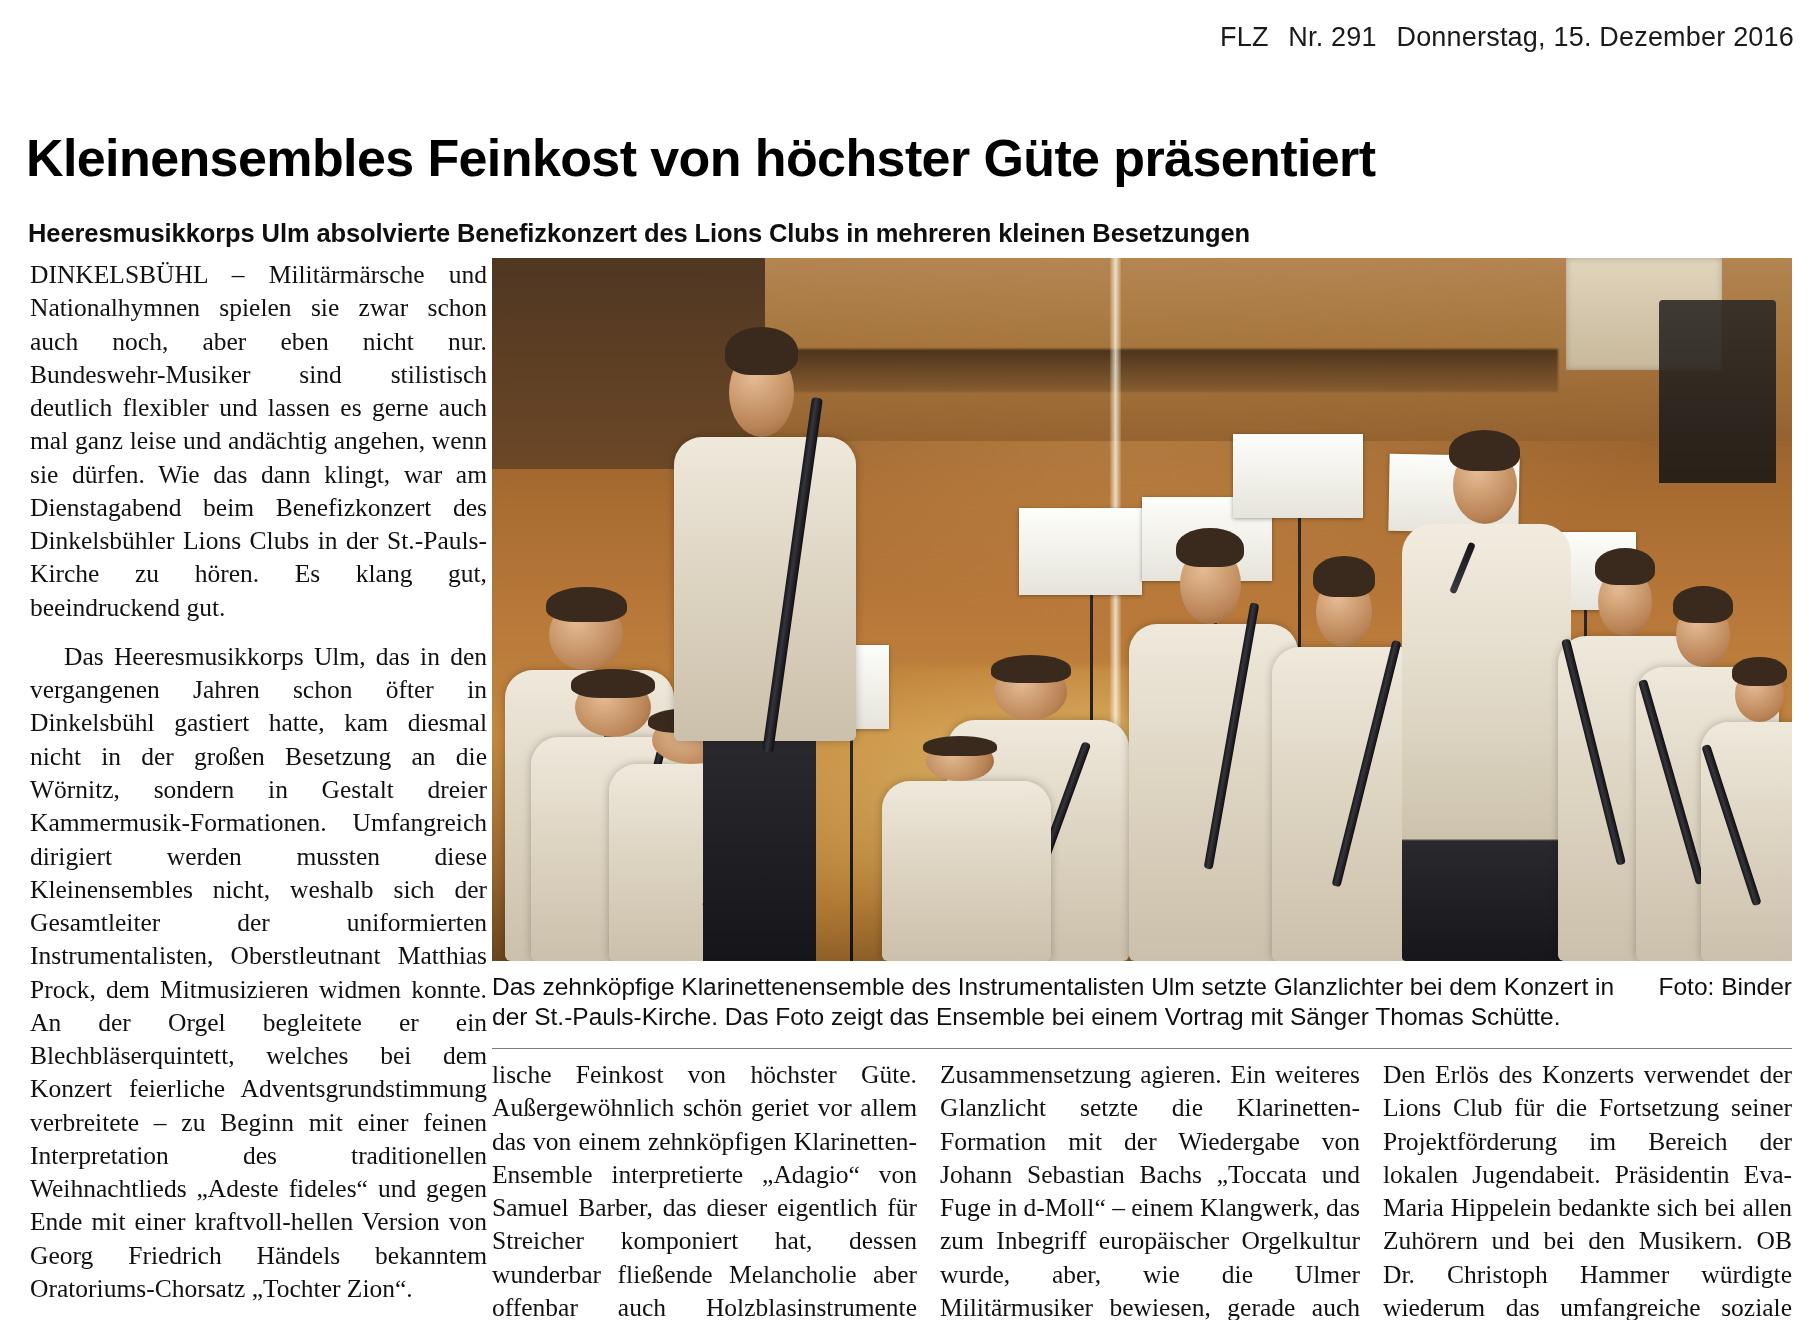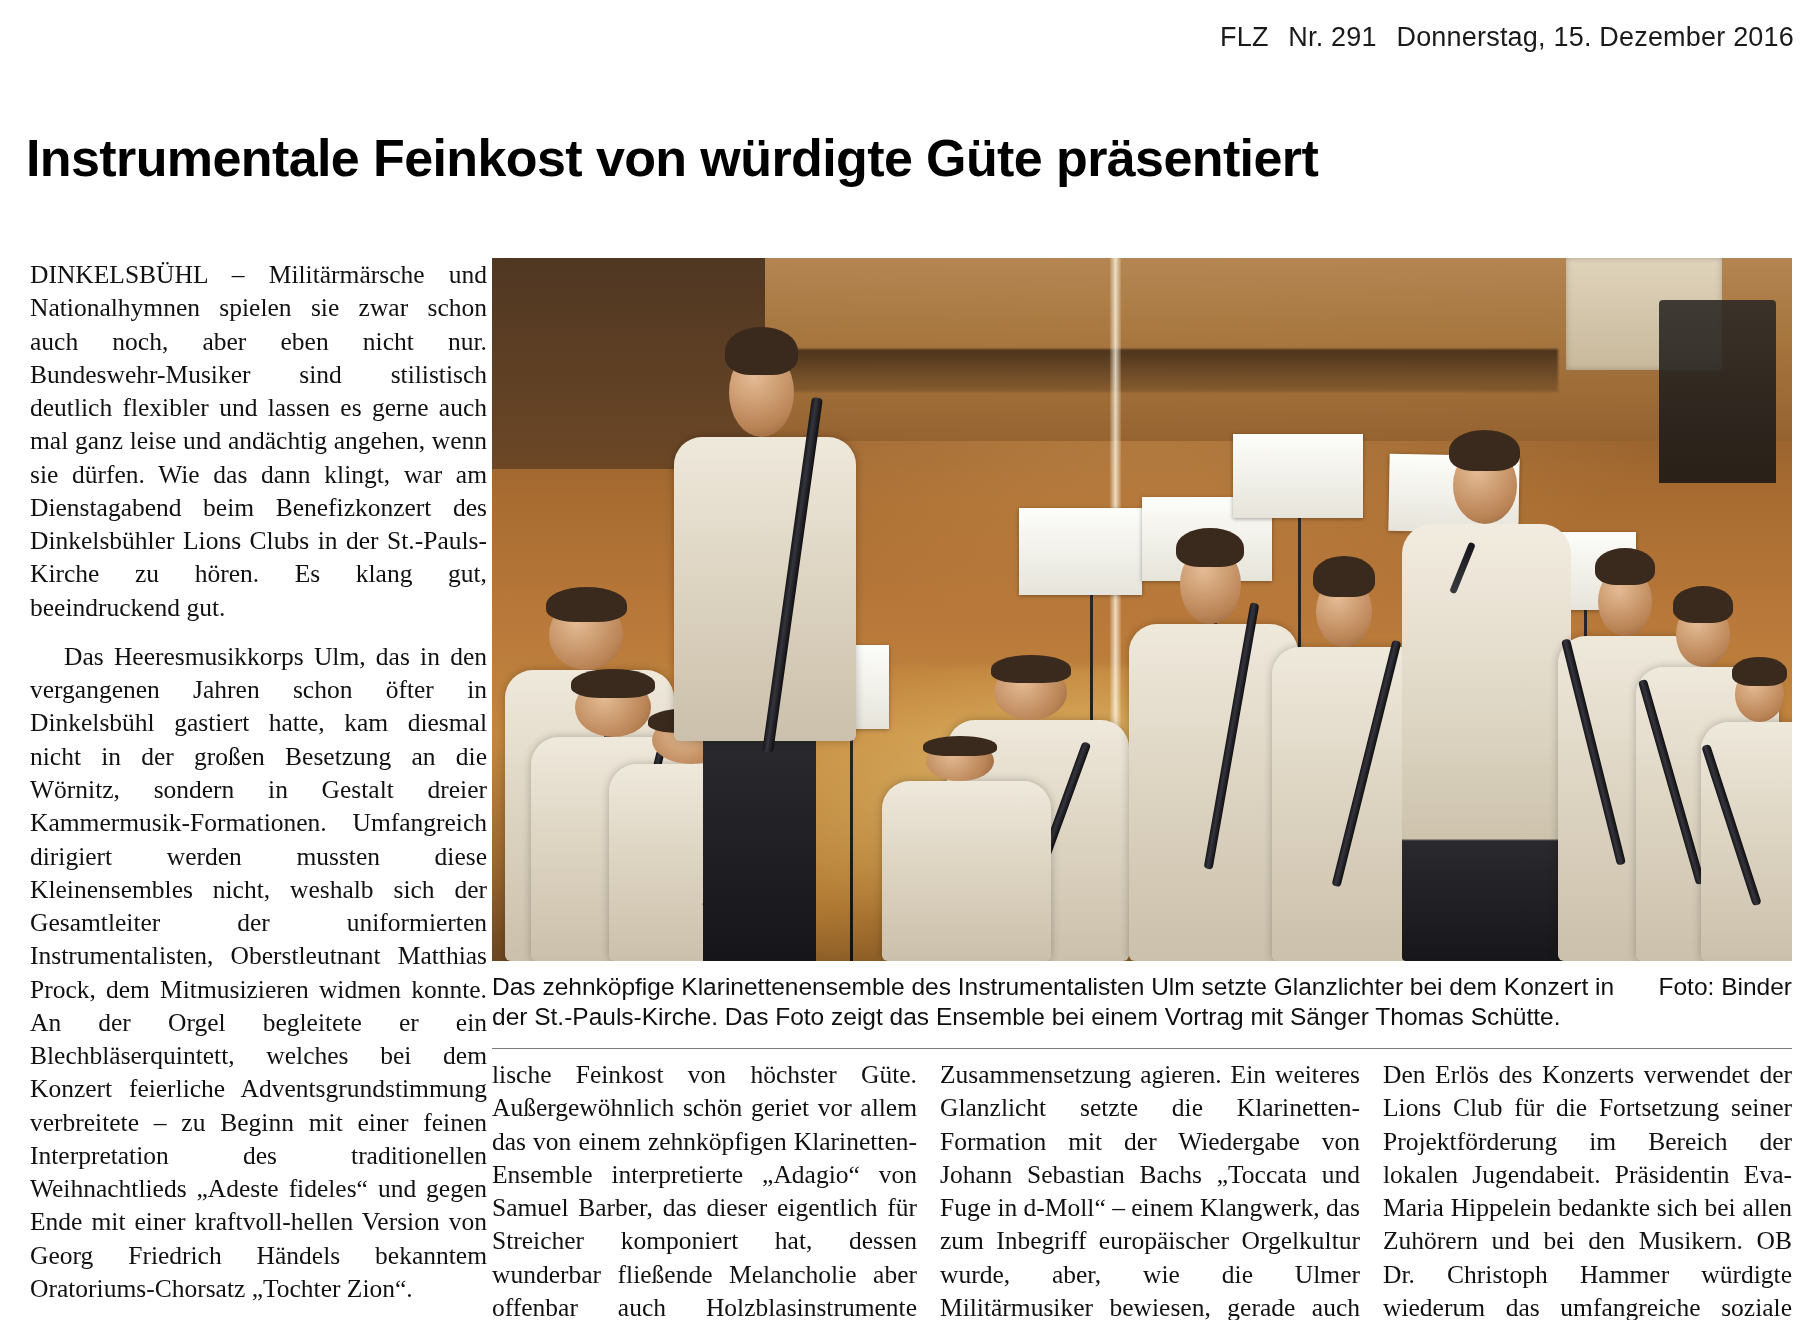--- a/index.html
+++ b/index.html
@@ -270,21 +270,22 @@
 <body>
 
 <div class="page">
 
   <div class="masthead">
     <span>FLZ</span>
     <span>Nr. 291</span>
     <span>Donnerstag, 15. Dezember 2016</span>
   </div>
 
-  <h1 class="headline">Instrumentale Feinkost von würdigte Güte präsentiert</h1>
+  <h1 class="headline">Kleinensembles Feinkost von höchster Güte präsentiert</h1>
+  <h2 class="subhead">Heeresmusikkorps Ulm absolvierte Benefizkonzert des Lions Clubs in mehreren kleinen Besetzungen</h2>
 
   <div class="col-left">
     <p>DINKELSBÜHL – Militärmärsche und Nationalhymnen spielen sie zwar schon auch noch, aber eben nicht nur. Bundeswehr-Musiker sind stilistisch deutlich flexibler und lassen es gerne auch mal ganz leise und andächtig angehen, wenn sie dürfen. Wie das dann klingt, war am Dienstagabend beim Benefizkonzert des Dinkelsbühler Lions Clubs in der St.-Pauls-Kirche zu hören. Es klang gut, beeindruckend gut.</p>
     <p>Das Heeresmusikkorps Ulm, das in den vergangenen Jahren schon öfter in Dinkelsbühl gastiert hatte, kam diesmal nicht in der großen Besetzung an die Wörnitz, sondern in Gestalt dreier Kammermusik-Formationen. Umfangreich dirigiert werden mussten diese Kleinensembles nicht, weshalb sich der Gesamtleiter der uniformierten Instrumentalisten, Oberstleutnant Matthias Prock, dem Mitmusizieren widmen konnte. An der Orgel begleitete er ein Blechbläserquintett, welches bei dem Konzert feierliche Adventsgrundstimmung verbreitete – zu Beginn mit einer feinen Interpretation des traditionellen Weihnachtlieds „Adeste fideles“ und gegen Ende mit einer kraftvoll-hellen Version von Georg Friedrich Händels bekanntem Oratoriums-Chorsatz „Tochter Zion“.</p>
 
   </div>
 
   <div class="photo-wrap">
     <div class="photo"></div>
     <div class="wall-top"></div>

